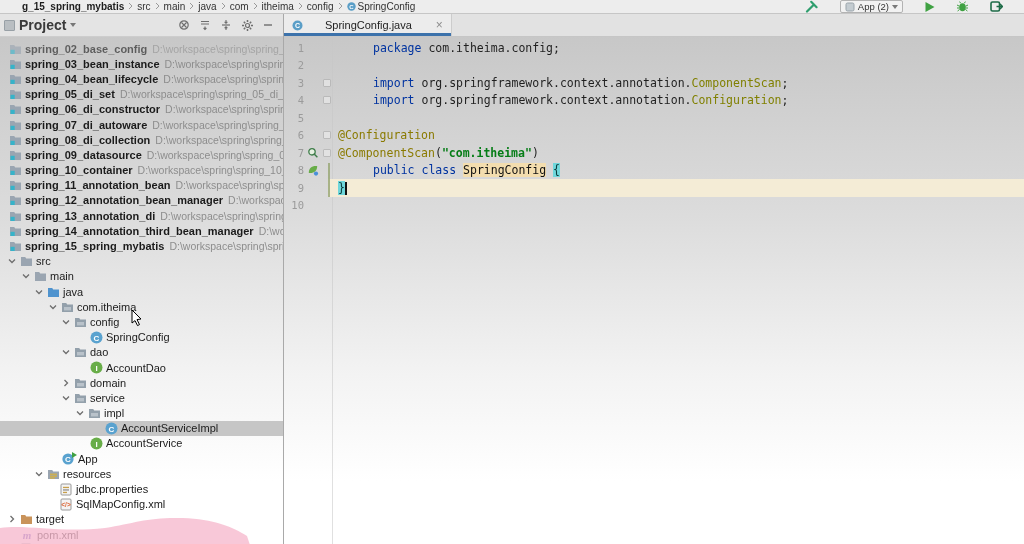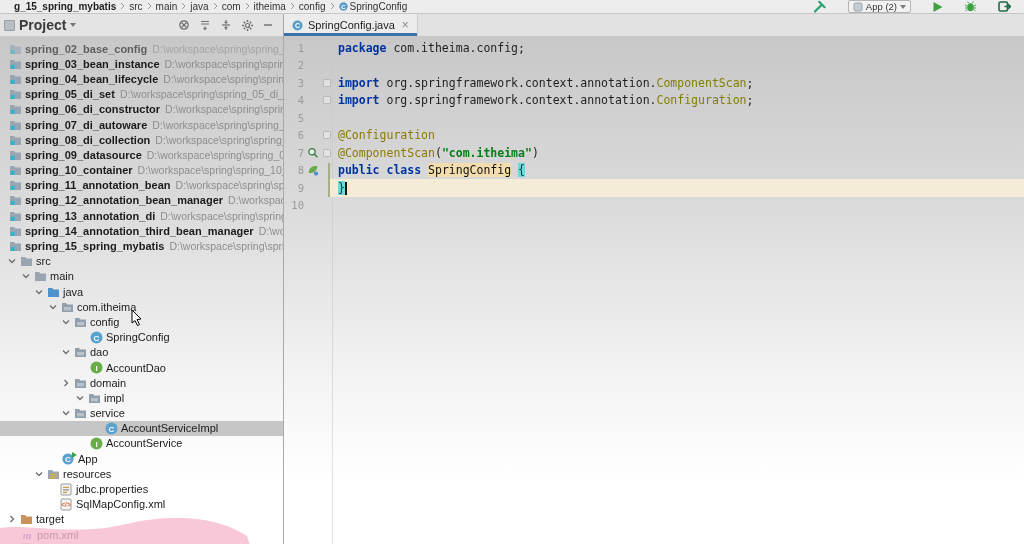--- a/index.html
+++ b/index.html
@@ -1,21 +1,21 @@
 <!DOCTYPE html>
 <html><head>
 <meta charset="utf-8">
 <style>
   html,body{margin:0;padding:0;}
   body{width:1024px;height:544px;overflow:hidden;font-family:"Liberation Sans",sans-serif;-webkit-font-smoothing:antialiased;}
   .window{width:1024px;height:544px;position:relative;background:#ececec;overflow:hidden;}
 
   
   .navbar{height:13px;background:#ededed;border-bottom:1px solid #c6c6c6;display:flex;align-items:center;
-          font-size:10px;padding:0 13px;box-sizing:content-box;position:relative;z-index:20;}
+          font-size:10px;padding:0 21px;box-sizing:content-box;position:relative;z-index:20;}
   .crumbs{display:flex;align-items:center;height:13px;overflow:hidden;white-space:nowrap;}
   .crumb{color:#333;padding:0 1px;display:flex;align-items:center;gap:2px;}
   .crumb.first{font-weight:bold;color:#1d1d1d;}
   .crumb-sep{color:#9a9a9a;margin:0 3px;font-size:9px;}
   .nav-right{margin-left:auto;display:flex;align-items:center;gap:21px;padding-right:0;}
   .toolbtn{display:flex;align-items:center;justify-content:center;height:13px;}
   .runcombo{display:flex;align-items:center;gap:3px;border:1px solid #b3b3b3;border-radius:2px;background:#f2f2f2;
             height:11px;padding:0 4px;font-size:9.5px;color:#333;}
   .combo-arrow{width:0;height:0;border-left:3px solid transparent;border-right:3px solid transparent;border-top:4px solid #7a7a7a;}
 
@@ -38,35 +38,35 @@
   .trow.dim{opacity:.62;}
   .arr{width:13px;flex:none;display:flex;align-items:center;justify-content:flex-start;}
   .ticon{width:16px;flex:none;display:flex;align-items:center;}
   .tlabel{color:#1b1b1b;}
   .tlabel.b{font-weight:bold;}
   .tpath{color:#8d8d8d;margin-left:5px;font-size:10.5px;}
 
   
   .editor{flex:1;position:relative;overflow:hidden;}
   .tabbar{height:23px;background:#e2e2e2;border-bottom:1px solid #c6c6c6;display:flex;box-sizing:border-box;align-items:stretch;}
-  .tab{display:flex;align-items:center;padding:0 8px;background:#ececec;border-right:1px solid #cccccc;position:relative;font-size:11px;color:#222;gap:5px;cursor:default;}
+  .tab{display:flex;align-items:center;padding:0 8px;background:#ececec;border-right:1px solid #cccccc;position:relative;font-size:11px;color:#222;gap:22px;cursor:default;}
   .tab::after{content:'';position:absolute;left:0;right:0;bottom:0;height:3px;background:#3c72ab;}
   .tab-close{color:#8d8d8d;font-size:12px;line-height:1;padding-left:2px;}
 
   .ecode{position:absolute;top:23px;left:0;right:0;bottom:0;font-family:"DejaVu Sans Mono",monospace;font-size:11.5px;padding-top:2px;}
   .gsep{position:absolute;top:0;bottom:0;left:48px;width:1px;background:#c6c6c6;opacity:.55;}
   .gline{position:absolute;left:44px;top:126px;height:34px;width:2px;background:#9aa878;opacity:.85;z-index:2;}
   .cline{display:flex;height:17.5px;align-items:center;position:relative;}
   .cline.cur{background:linear-gradient(90deg,rgba(0,0,0,0) 0px,rgba(0,0,0,0) 44px,#f4ecd6 44px);}
   .lnum{width:20px;text-align:right;color:#9b9b9b;font-size:10.5px;flex:none;font-family:"DejaVu Sans Mono",monospace;}
   .gico{width:17px;flex:none;display:flex;justify-content:center;align-items:center;}
   .fold{width:11px;flex:none;display:flex;justify-content:center;align-items:center;}
   .foldbox{width:6px;height:6px;border:1px solid #b5b5b5;background:#e6e6e6;border-radius:1px;opacity:.8;}
   .ctext{white-space:pre;color:#1f1f1f;padding-left:6px;}
-  .tk-kw{color:#0033a0;font-weight:bold;}
+  .tk-kw{color:#0033a0;font-weight:normal;margin-left:35px;}
   .tk-cls{color:#808000;}
   .tk-ann{color:#8a7a00;margin-top:8px;}
   .tk-str{color:#067d17;font-weight:bold;}
   .tk-pl{color:#1f1f1f;}
   .tk-hl{color:#111;background:#f3ddae;}
   .tk-brace{color:#0b3c3c;background:#6fd7db;}
   .caret{display:inline-block;width:2px;height:13px;background:#111;vertical-align:middle;margin-left:0px;}
 
   
   .pink-overlay{position:absolute;left:0;top:0;pointer-events:none;z-index:30;}
@@ -459,47 +459,47 @@
               </svg>
             </span>
             <span class="ticon">
               <svg width="13" height="12" viewBox="0 0 13 12">
                 <path d="M1 2h4.2l1 1.6H12V11H1z" fill="#93a0ab"></path>
                 <rect x="3" y="6" width="7" height="3.4" fill="#b9c2ca"></rect>
               </svg>
             </span>
             <span class="tlabel">domain</span>
           </div>
-          <div class="trow" style="padding-left: 75px;">
+          <div class="trow" style="padding-left: 61px;">
             <span class="arr">
               <svg width="10" height="10">
                 <path d="M2 3.5l3 3 3-3" stroke="#6e6e6e" stroke-width="1.3" fill="none"></path>
               </svg>
             </span>
             <span class="ticon">
               <svg width="13" height="12" viewBox="0 0 13 12">
                 <path d="M1 2h4.2l1 1.6H12V11H1z" fill="#93a0ab"></path>
                 <rect x="3" y="6" width="7" height="3.4" fill="#b9c2ca"></rect>
               </svg>
             </span>
-            <span class="tlabel">impl</span>
-          </div>
-          <div class="trow" style="padding-left: 61px;">
+            <span class="tlabel">service</span>
+          </div>
+          <div class="trow" style="padding-left: 75px;">
             <span class="arr">
               <svg width="10" height="10">
                 <path d="M2 3.5l3 3 3-3" stroke="#6e6e6e" stroke-width="1.3" fill="none"></path>
               </svg>
             </span>
             <span class="ticon">
               <svg width="13" height="12" viewBox="0 0 13 12">
                 <path d="M1 2h4.2l1 1.6H12V11H1z" fill="#93a0ab"></path>
                 <rect x="3" y="6" width="7" height="3.4" fill="#b9c2ca"></rect>
               </svg>
             </span>
-            <span class="tlabel">service</span>
+            <span class="tlabel">impl</span>
           </div>
           <div class="trow sel" style="padding-left: 105px;">
             <span class="ticon">
               <svg width="13" height="13">
                 <circle cx="6.5" cy="6.5" r="6" fill="#59a2cf"></circle>
                 <text x="6.5" y="9.5" font-size="8" font-weight="bold" fill="#fff" text-anchor="middle" font-family="Liberation Sans">C</text>
               </svg>
             </span>
             <span class="tlabel">AccountServiceImpl</span>
           </div>

